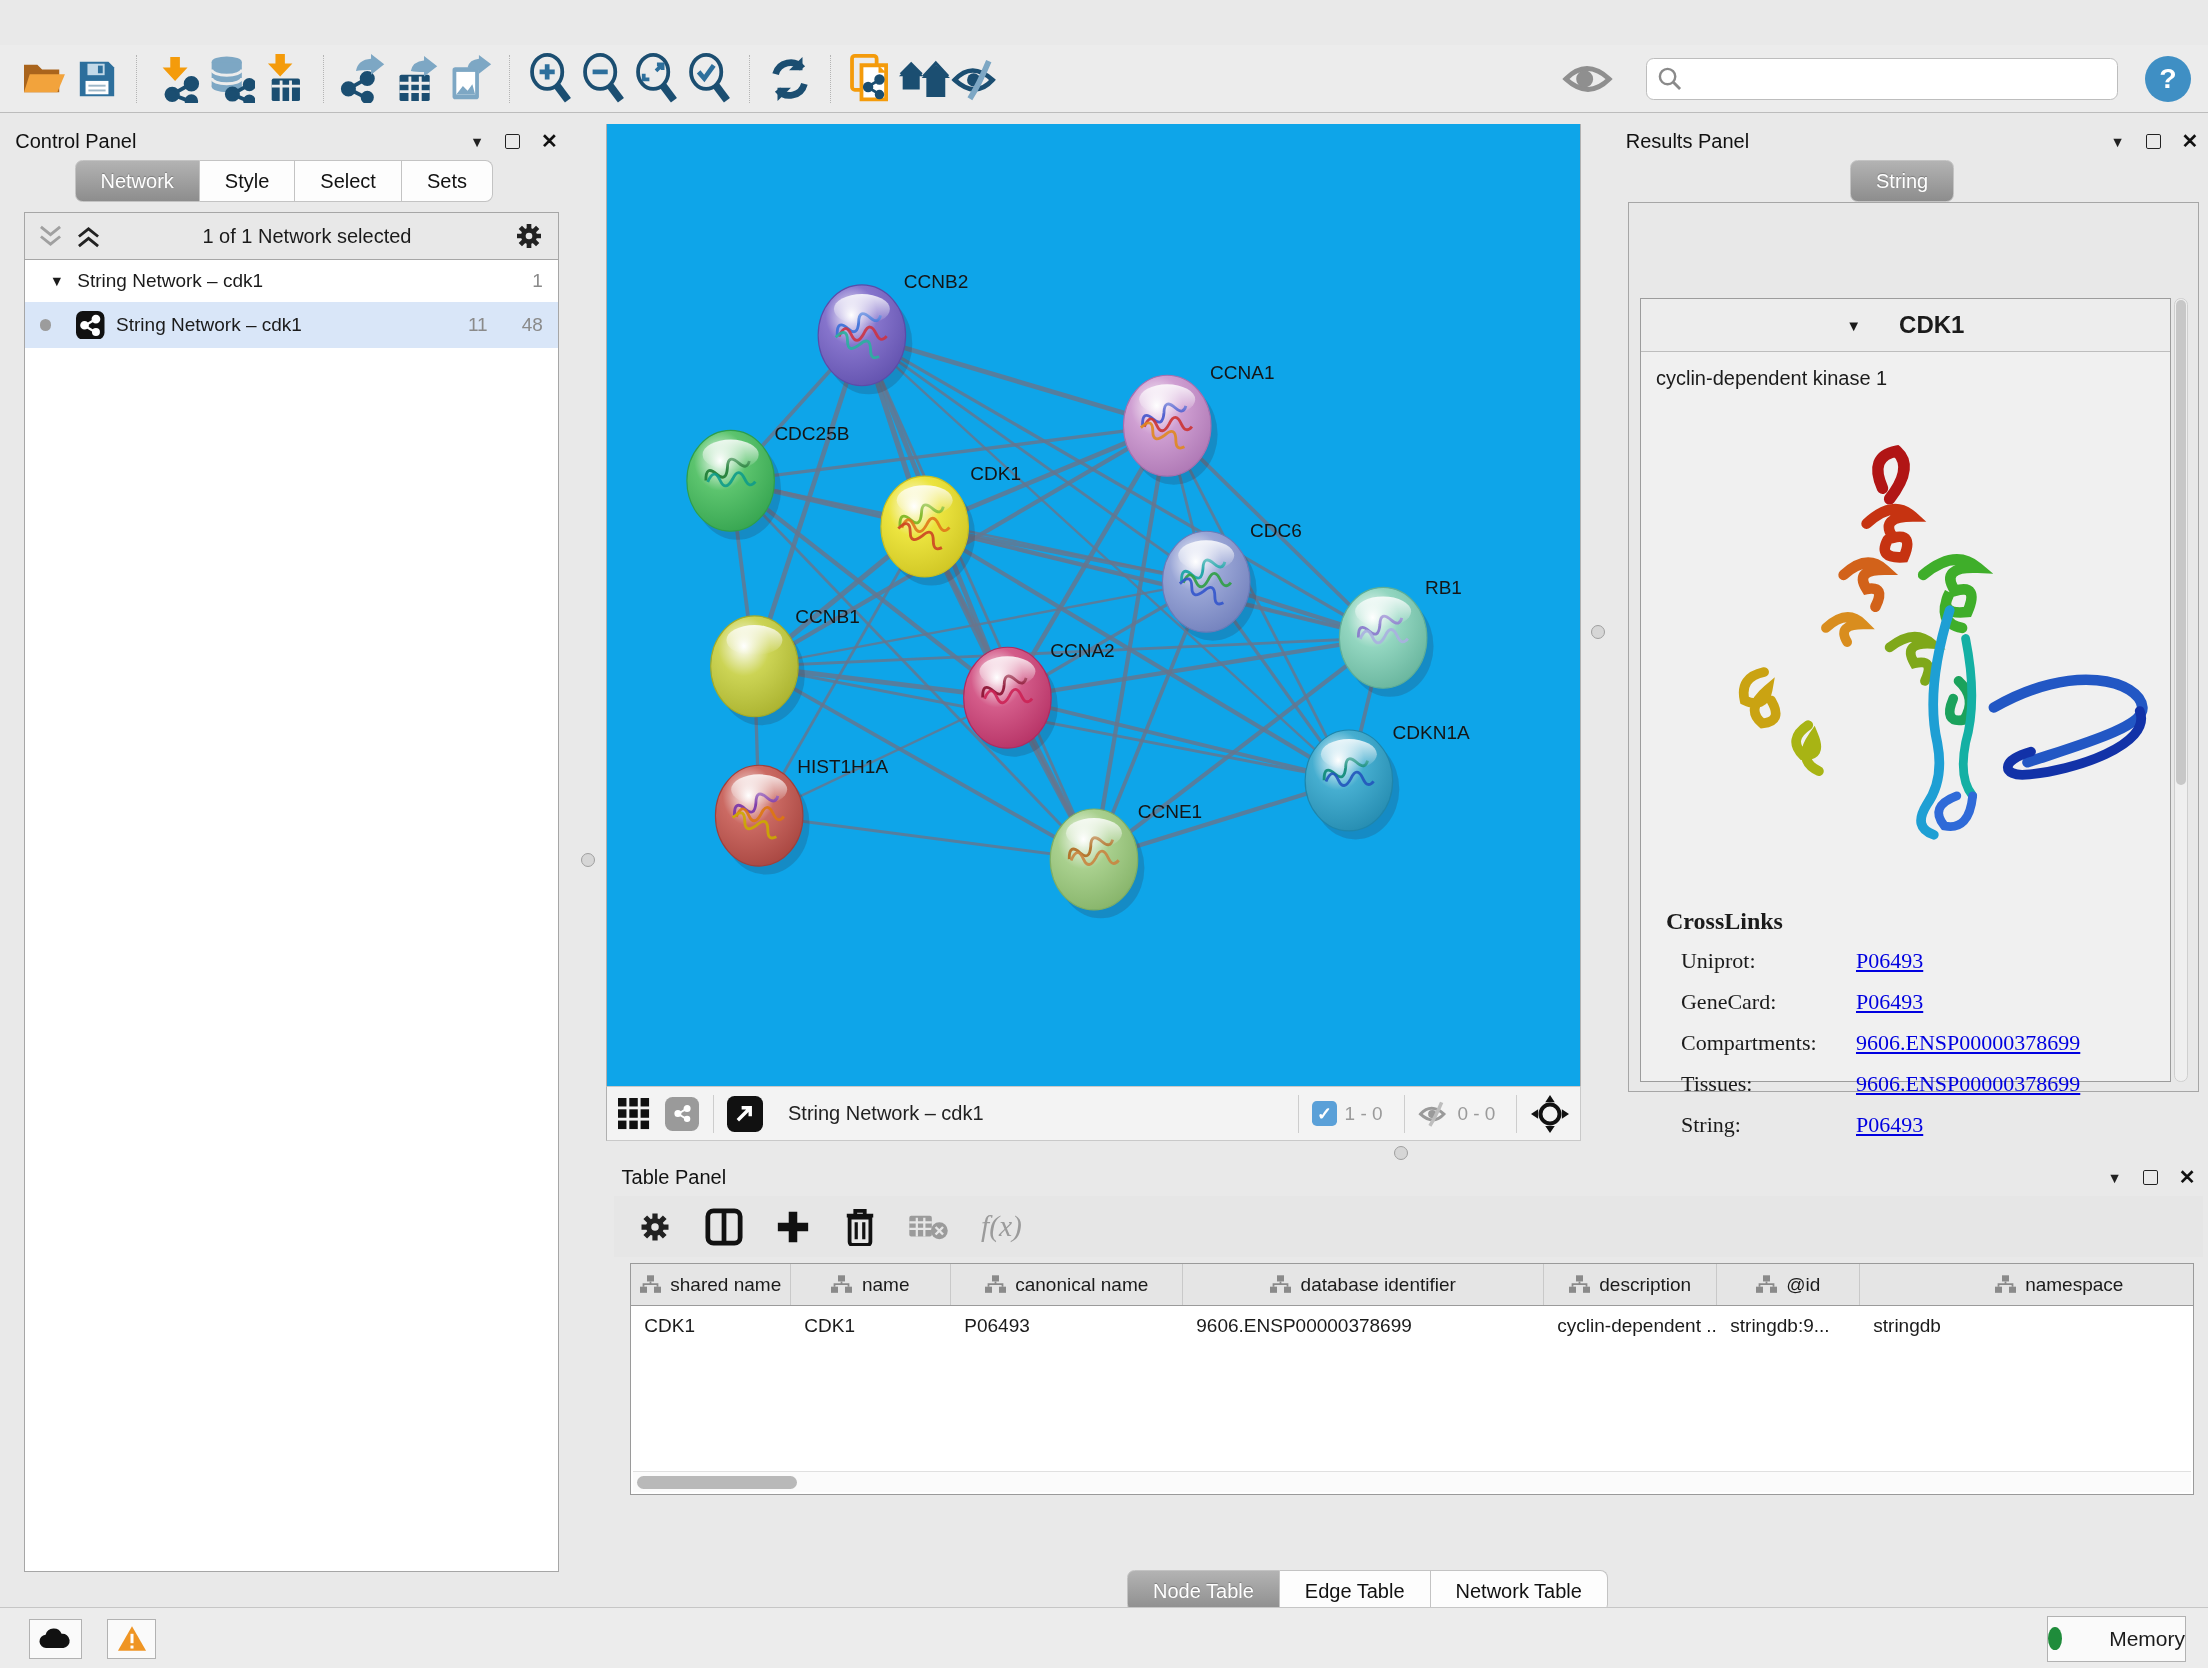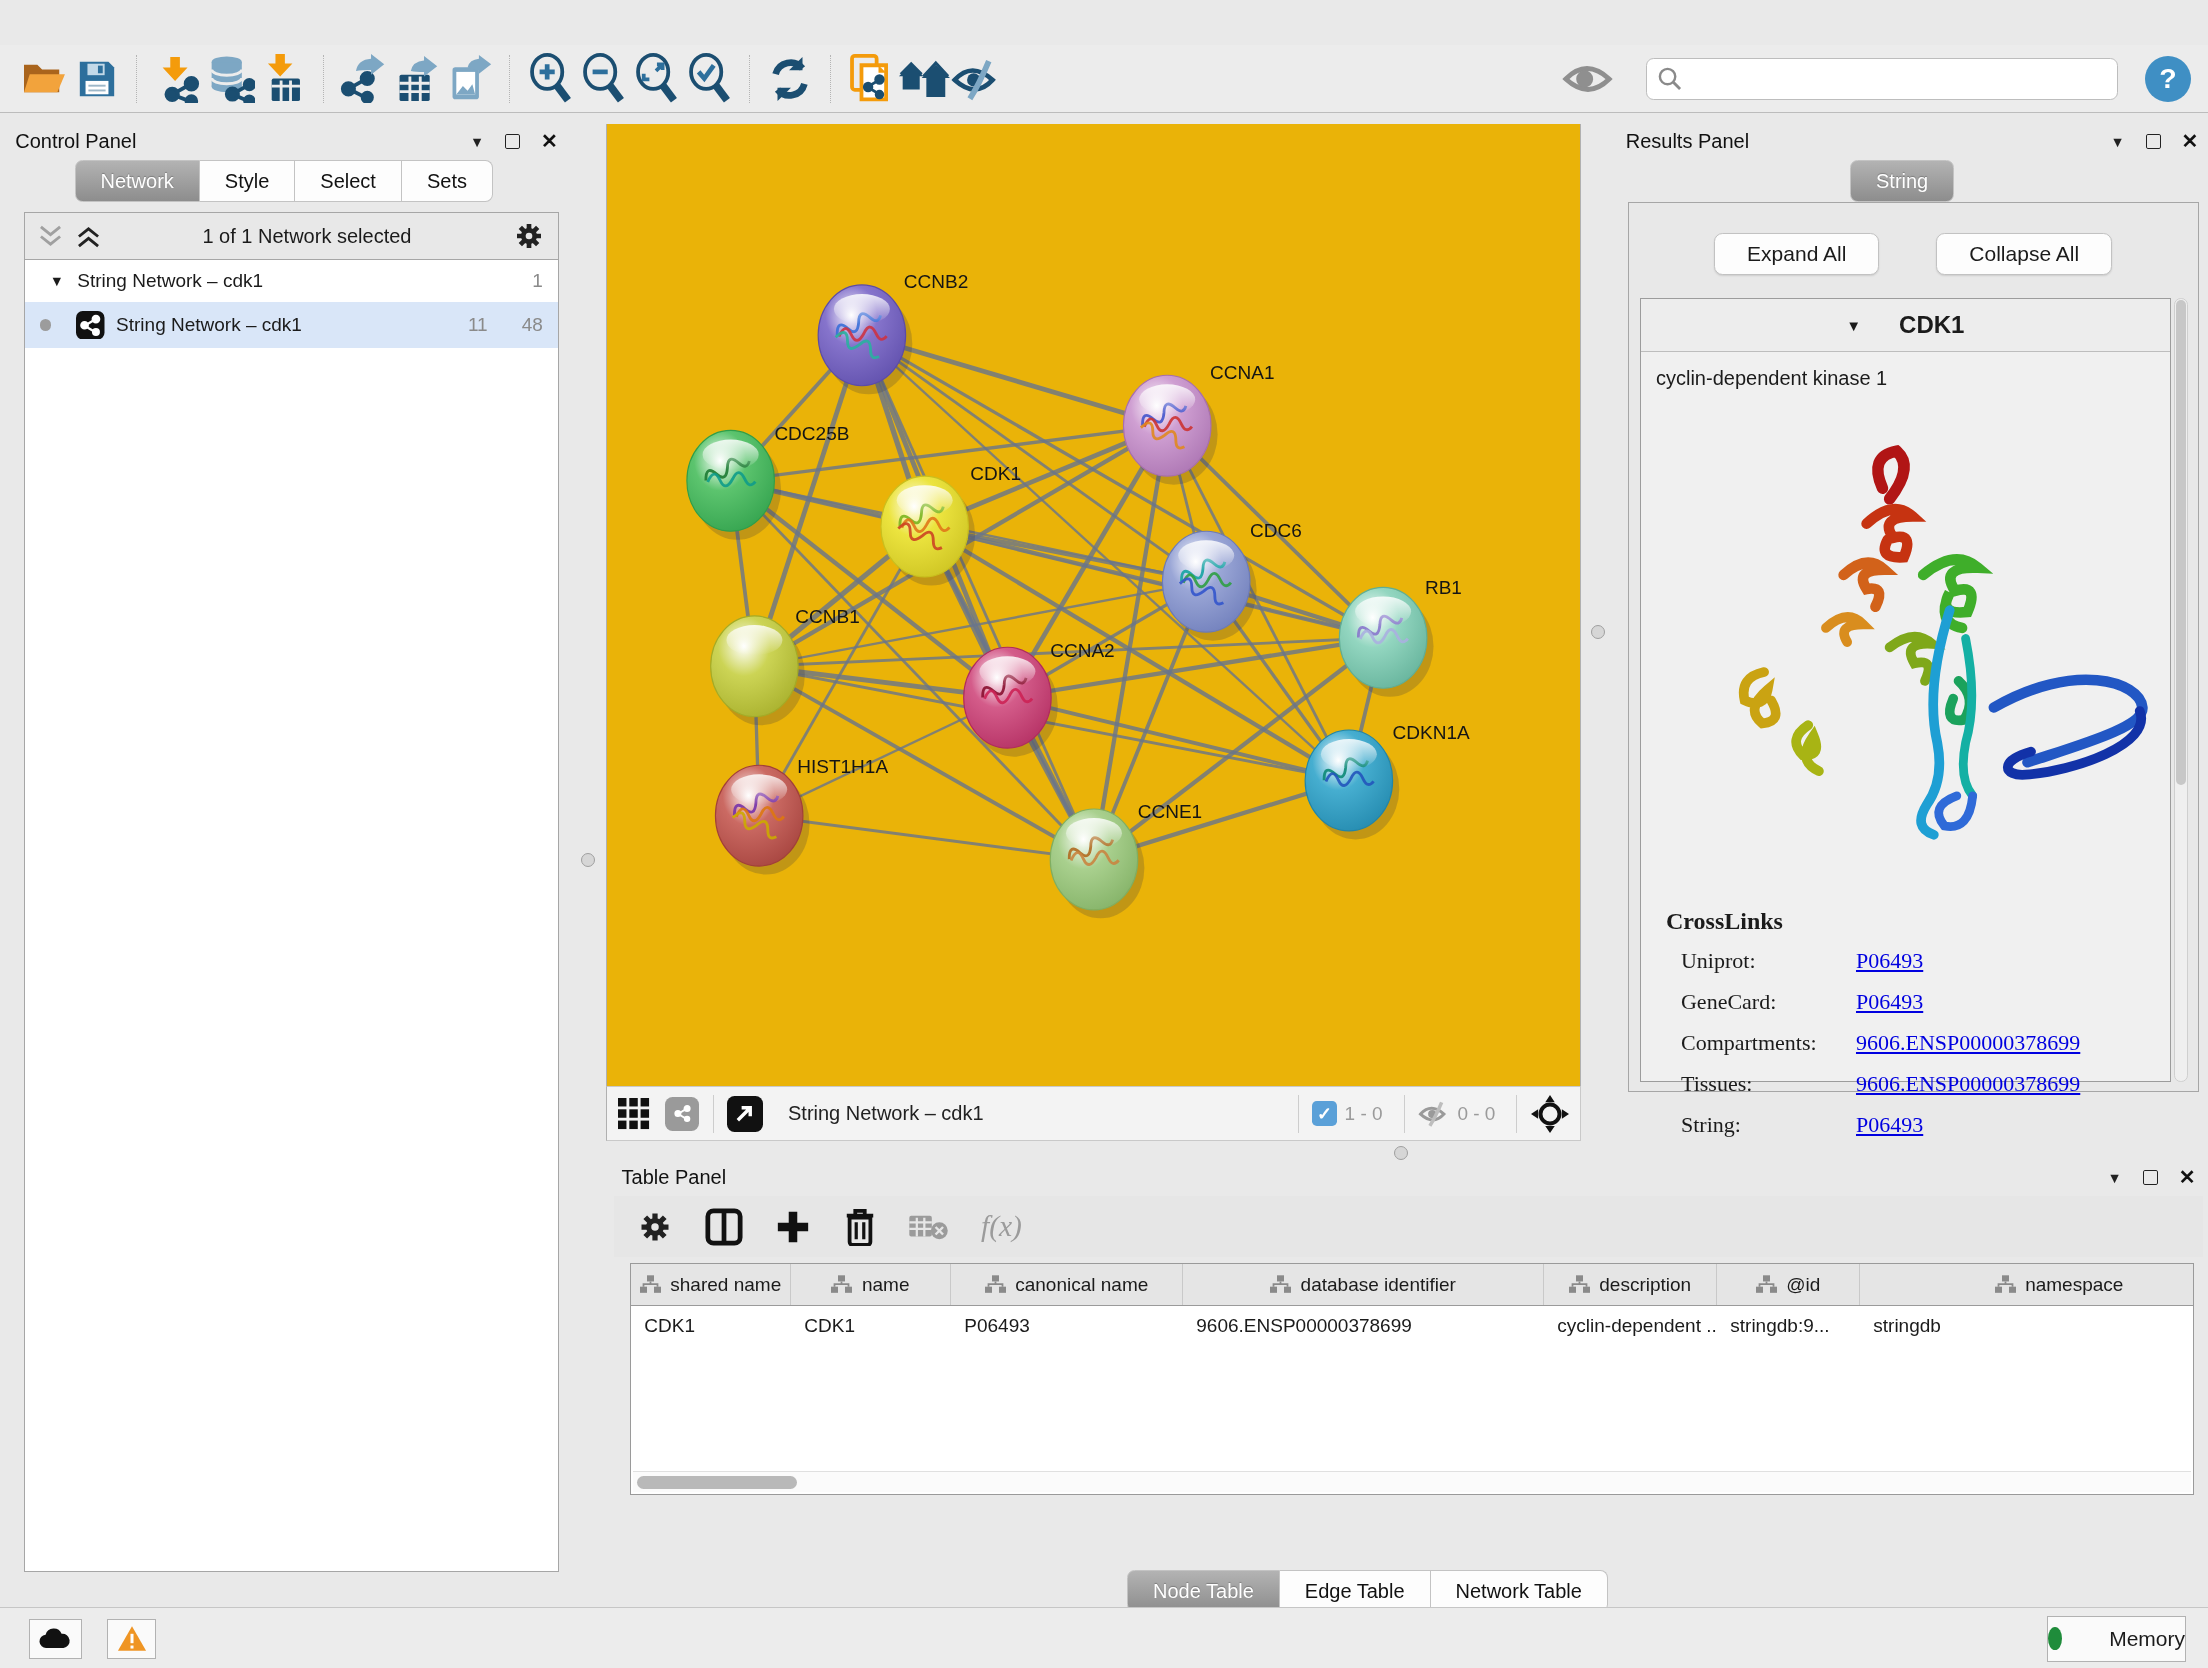--- a/index.html
+++ b/index.html
@@ -42,21 +42,21 @@
 
   
   .control-panel { left:9.5px; top:124px; width:554px; height:1451px; }
   .cp-list-head { height:46px; display:flex; align-items:center; padding:0 13.3px; gap:13.3px; }
   .cp-list { position:absolute; left:0; right:0; top:46px; bottom:0; background:#fff; border-top:1px solid #a6a6a6; }
   .net-row { height:42px; display:flex; align-items:center; font-size:19px; }
   .net-row.sel { background:#d9e6f8; height:46px; }
   .count { color:#8a8a8a; }
 
   
-  .canvas { left:606px; top:124px; width:975px; height:963px; background:#eab308;
+  .canvas { left:606px; top:124px; width:975px; height:963px; background:#0ea5e9;
     border-left:1px solid #b0b0b0; border-right:1px solid #b0b0b0; }
   .net-toolbar { left:606px; top:1086px; width:975px; height:55px; background:#f3f3f3;
     border:1px solid #c9c9c9; border-left:1px solid #b0b0b0; display:flex; align-items:center; padding:0 11.4px; }
   .ntsep { width:0; height:38px; border-left:1px solid #cdcdcd; margin:0 13.3px; }
   .nt-title { font-size:20px; color:#222; }
   .nt-count { font-size:19px; color:#9a9a9a; margin:0 7.6px; }
   .bluecheck { width:25px; height:25px; background:#5aa0d8; border-radius:4.8px; color:#fff; font-size:18px;
     display:flex; align-items:center; justify-content:center; font-weight:bold; }
   .blacksq { width:36px; height:36px; background:#111; border-radius:7.6px; display:flex; align-items:center; justify-content:center; }
   .graysq { width:34px; height:34px; background:#9a9a9a; border-radius:7.6px; display:flex; align-items:center; justify-content:center; }
@@ -609,24 +609,20 @@
       <span class="ph-icons">
         <span class="ph-tri">▼</span>
         <span class="ph-box"></span>
         <span class="ph-x">✕</span>
       </span>
     </div>
     <div class="abs tabs" style="left:230px;top:36px;">
       <div class="tab active" style="border-radius:7.6px">String</div>
     </div>
     <div class="rp-box">
-      <div style="display:flex;gap:57px;justify-content:center;margin-top:30px;">
-        <div class="rp-btn">Expand All</div>
-        <div class="rp-btn">Collapse All</div>
-      </div>
       <div class="rp-inner">
         <div class="rp-gene-head">
           <span style="font-size:15px">▼</span>
           <span class="rp-gene">CDK1</span>
         </div>
         <div class="rp-desc">cyclin-dependent kinase 1</div>
         <svg width="495" height="447" viewBox="0 0 560 470" style="margin:9.5px auto 0">
           <g fill="none" stroke-linecap="round">
             <path d="M262 94 q28 -36 8 -54 q-32 6 -16 42" stroke="#b11515" stroke-width="13"></path>
             <path d="M236 122 q30 -28 52 -8 q-38 0 -22 24 q24 -6 12 22 q-30 2 -18 -20" stroke="#c63311" stroke-width="12"></path>

